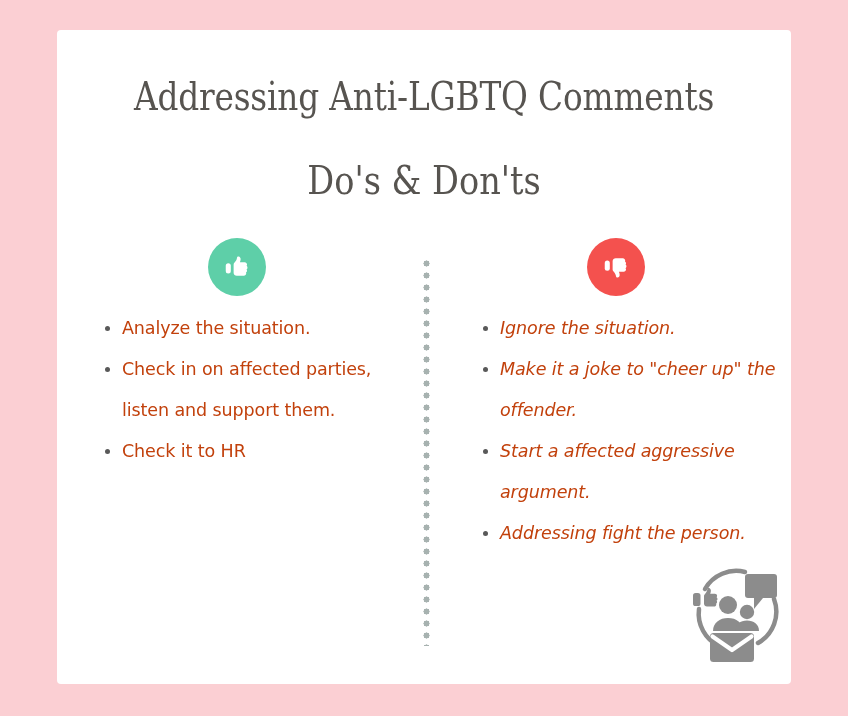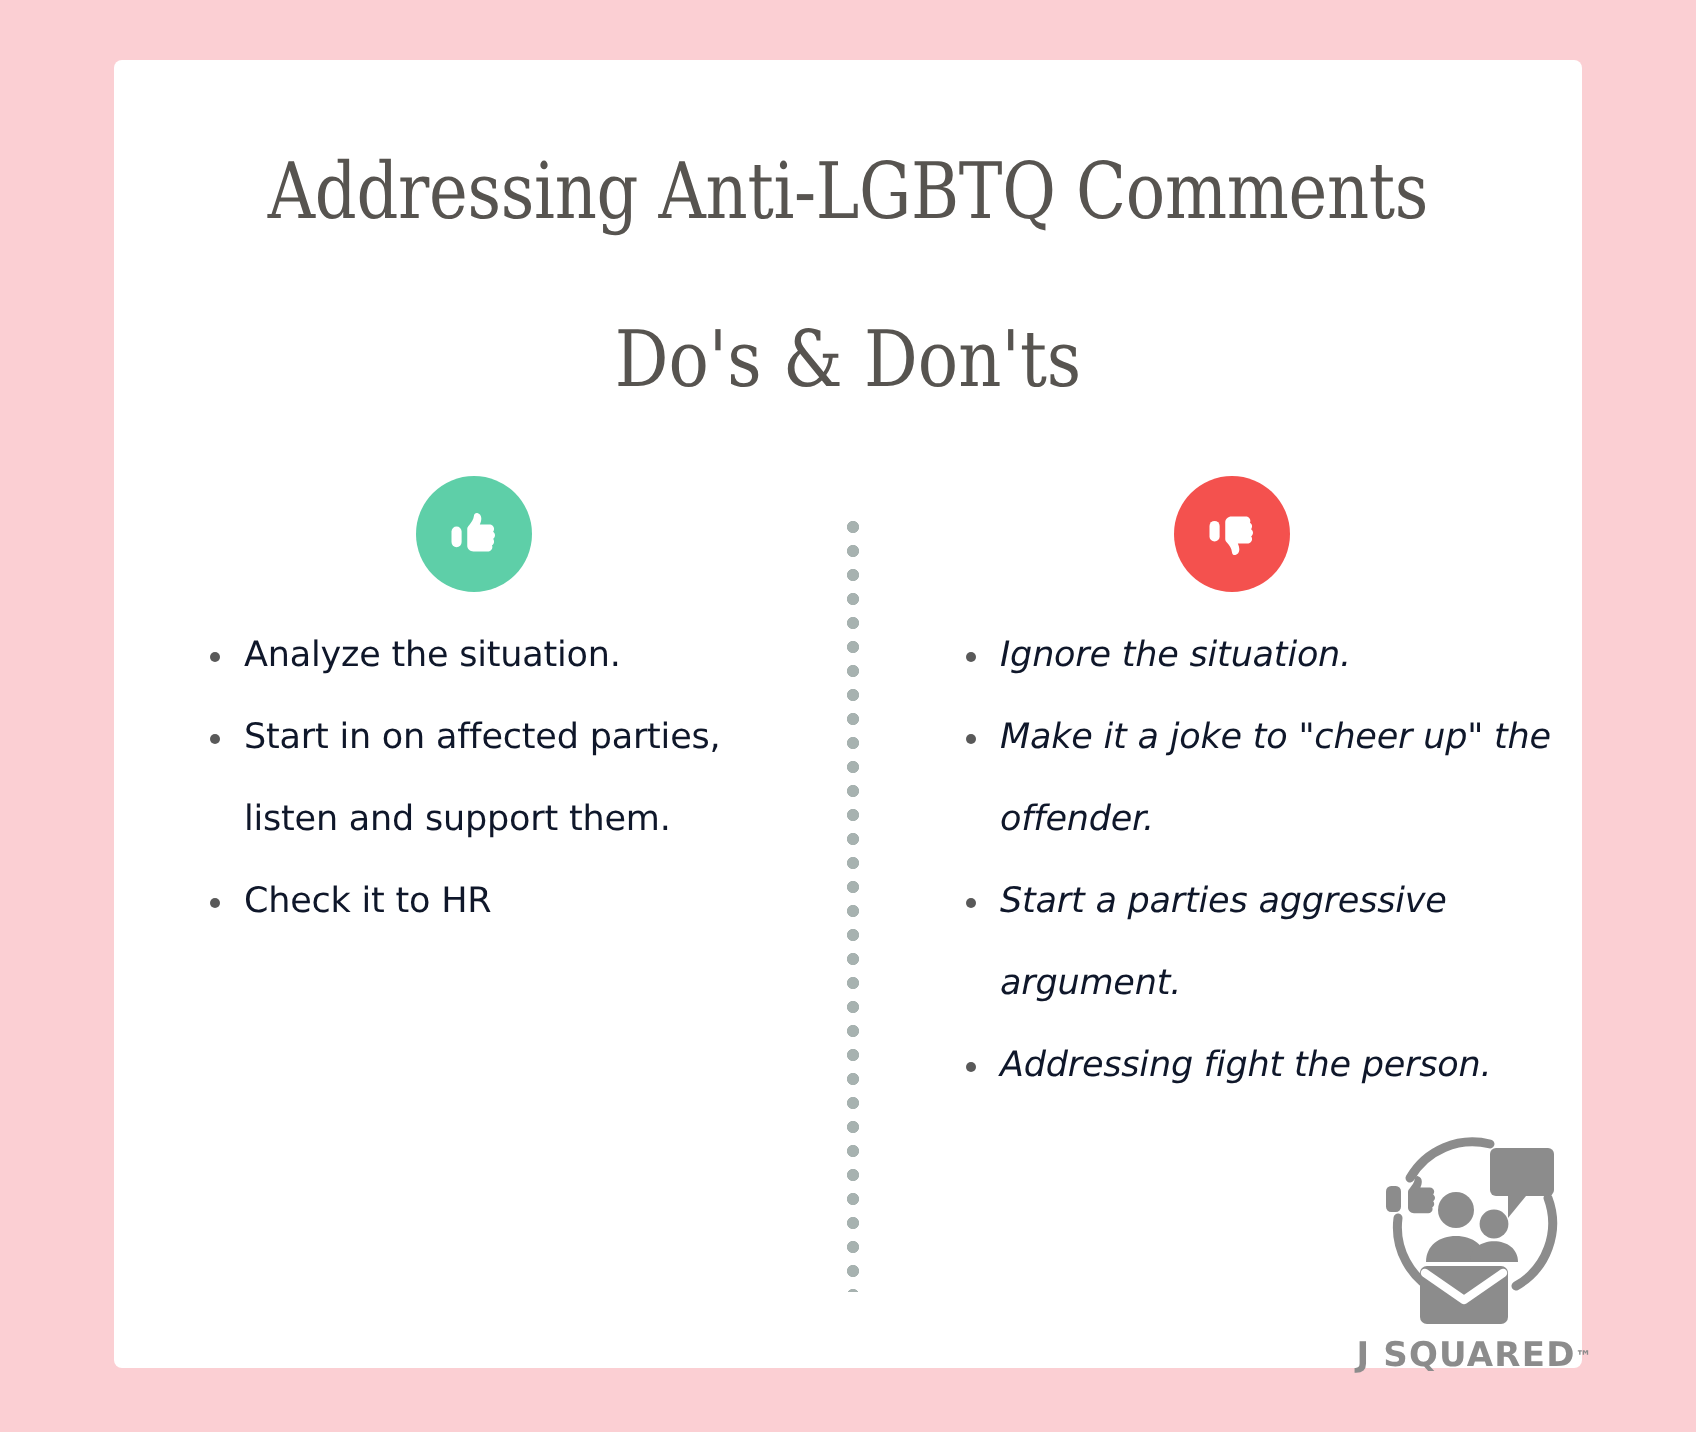--- a/index.html
+++ b/index.html
@@ -123,21 +123,21 @@
     margin: 0;
     padding: 0;
   }
   .col li {
     position: relative;
     padding-left: 20px;
     margin: 0 0 0 0;
     font-family: "DejaVu Sans", sans-serif;
     font-size: 17.5px;
     line-height: 41px;
-    color: #0f172a;
+    color: #c2410c;
     letter-spacing: -0.1px;
   }
   .col li::before {
     content: "";
     position: absolute;
     left: 3px;
     top: 18px;
     width: 5px;
     height: 5px;
     border-radius: 50%;
@@ -198,30 +198,30 @@
           <path d="M12.4 8.6v10.2c0 0.8 0.5 1.3 1 1.9 1.2 1.4 2.4 3 2.6 5.1 0.1 1 0.9 1.6 1.8 1.4 1.2-0.3 2.1-1.4 2.1-2.8 0-1.2-0.3-2.3-0.8-3.3h5.1c1.4 0 2.5-1.1 2.5-2.4 0-0.6-0.2-1.1-0.5-1.5 0.6-0.4 1-1.1 1-1.9 0-0.8-0.4-1.5-1-1.9 0.3-0.4 0.5-0.9 0.5-1.5 0-0.8-0.4-1.5-1.1-1.9 0.1-0.3 0.2-0.6 0.2-0.9 0-1.3-1.1-2.4-2.5-2.4h-7.6c-1.8 0-3.3 1.4-3.3 2.9z" fill="#ffffff"></path>
         </svg>
       </span>
     </div>
 
     <div class="divider"></div>
 
     <div class="col col-do">
       <ul>
         <li>Analyze the situation.</li>
-        <li>Start in on affected parties, listen and support them.</li>
+        <li>Check in on affected parties, listen and support them.</li>
         <li>Check it to HR</li>
       </ul>
     </div>
 
     <div class="col col-dont">
       <ul>
         <li>Ignore the situation.</li>
         <li>Make it a joke to "cheer up" the offender.</li>
-        <li>Start a parties aggressive argument.</li>
+        <li>Start a affected aggressive argument.</li>
         <li>Addressing fight the person.</li>
       </ul>
     </div>
 
     <div class="logo">
       <svg width="116" height="116" viewBox="0 0 116 116" aria-hidden="true">
         <g fill="none" stroke="#8c8c8c" stroke-width="4.5" stroke-linecap="round">
           <path d="M30 34 A36 36 0 0 1 70 17"></path>
           <path d="M99 44 A36 36 0 0 1 83 88"></path>
           <path d="M24 54 A36 36 0 0 0 44 91"></path>
@@ -242,18 +242,15 @@
             <path d="M60 76c0-6.6 5.4-10.4 12-10.4S84 69.4 84 76z"></path>
           </g>
           <g>
             <rect x="35" y="78" width="44" height="29" rx="3.5"></rect>
             <path d="M37.5 81.5 L57 95 L76.5 81.5" fill="none" stroke="#ffffff" stroke-width="4.2" stroke-linecap="round" stroke-linejoin="round"></path>
           </g>
         </g>
       </svg>
     </div>
 
-    <div class="logo-word">
-      <span>J SQUARED</span><span class="logo-tm">™</span>
-    </div>
 
   </div>
 </div>
 
 </body></html>

